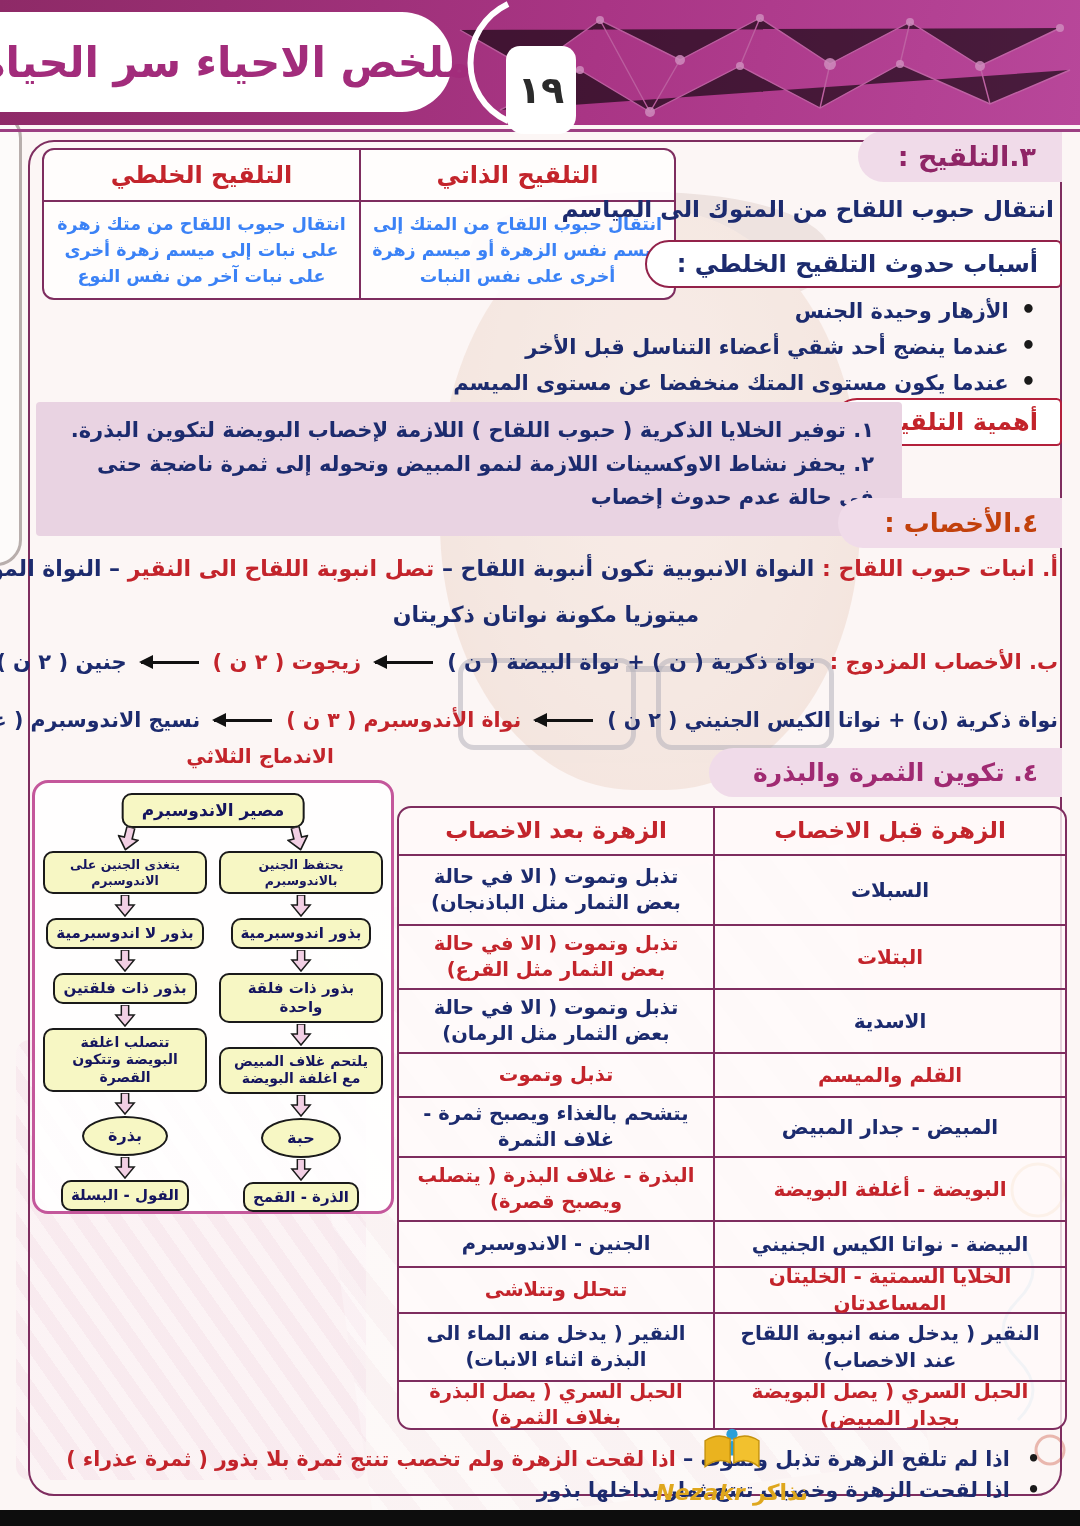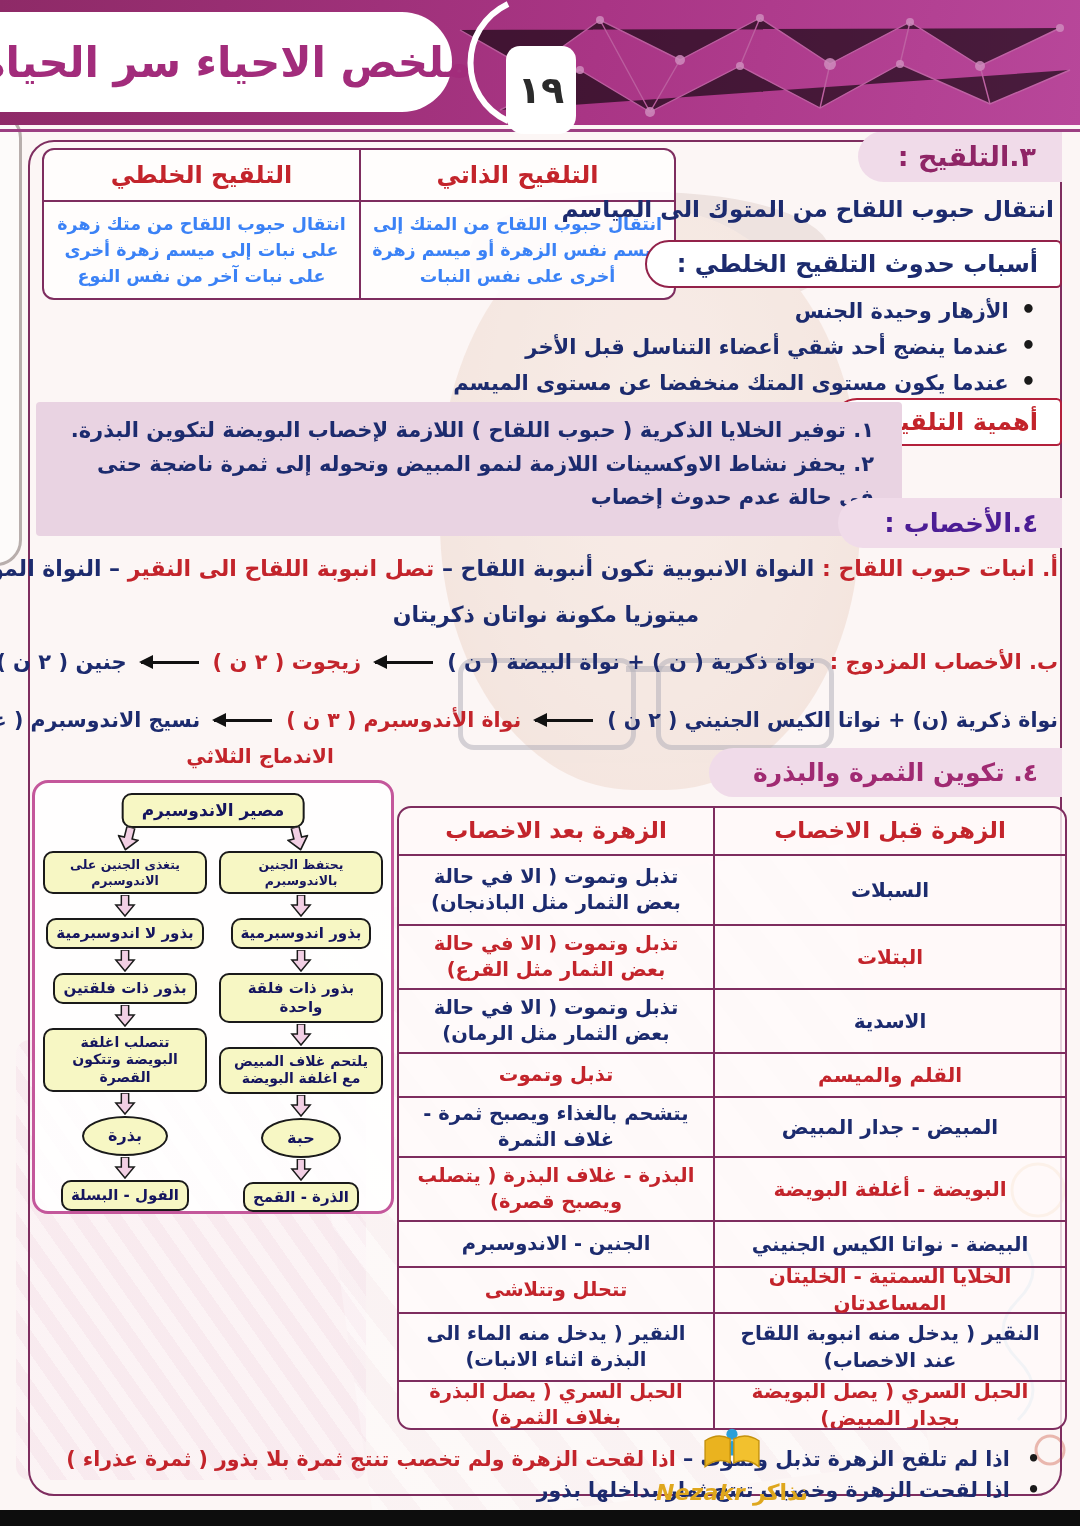--- a/index.html
+++ b/index.html
@@ -56,21 +56,21 @@
   .badge-reasons{top:240px;background:#ffffff;border:2.5px solid #93224a;border-radius:26px 6px 6px 26px;
                  padding:8px 22px 8px 30px;color:#1c2b6e;font-size:24px;}
   .bullets{position:absolute;right:44px;top:296px;direction:rtl;color:#1c2b6e;font-size:21px;z-index:2;}
   .bullet{margin-bottom:8px;white-space:nowrap;}
   .bullet::before{content:"•";color:#1a1a1a;margin-left:12px;font-size:24px;}
   .badge-imp{top:398px;background:#ffffff;border:2.5px solid #b3203b;border-radius:26px 6px 6px 26px;
              padding:8px 22px 8px 30px;color:#c3242b;font-size:24px;}
   .imp-box{position:absolute;left:36px;top:402px;width:866px;height:134px;background:#e9d3e2;
            border-radius:4px;padding:12px 28px;box-sizing:border-box;direction:rtl;text-align:right;
            color:#1c2b6e;font-size:21px;line-height:1.6;z-index:2;}
-  .badge-fert{top:498px;padding:10px 24px 10px 46px;color:#4c1d95;font-size:26px;}
+  .badge-fert{top:498px;padding:10px 24px 10px 46px;color:#c2410c;font-size:26px;}
   
   .line-a{position:absolute;right:22px;top:556px;direction:rtl;white-space:nowrap;font-size:22px;z-index:2;}
   .line-a2{position:absolute;left:6px;top:602px;width:1080px;text-align:center;font-size:22px;z-index:2;}
   .eq{position:absolute;right:22px;direction:rtl;display:flex;align-items:center;gap:14px;
       white-space:nowrap;font-size:21px;z-index:2;}
   .eq1{top:650px;} .eq2{top:708px;font-size:20.5px;}
   .harrow{width:58px;height:3px;background:#111;position:relative;flex:0 0 auto;}
   .harrow::after{content:"";position:absolute;left:-2px;top:-6px;width:0;height:0;
                  border-right:14px solid #111;border-top:7px solid transparent;border-bottom:7px solid transparent;}
   .eq2-sub{position:absolute;left:140px;top:744px;width:240px;text-align:center;color:#c3242b;

